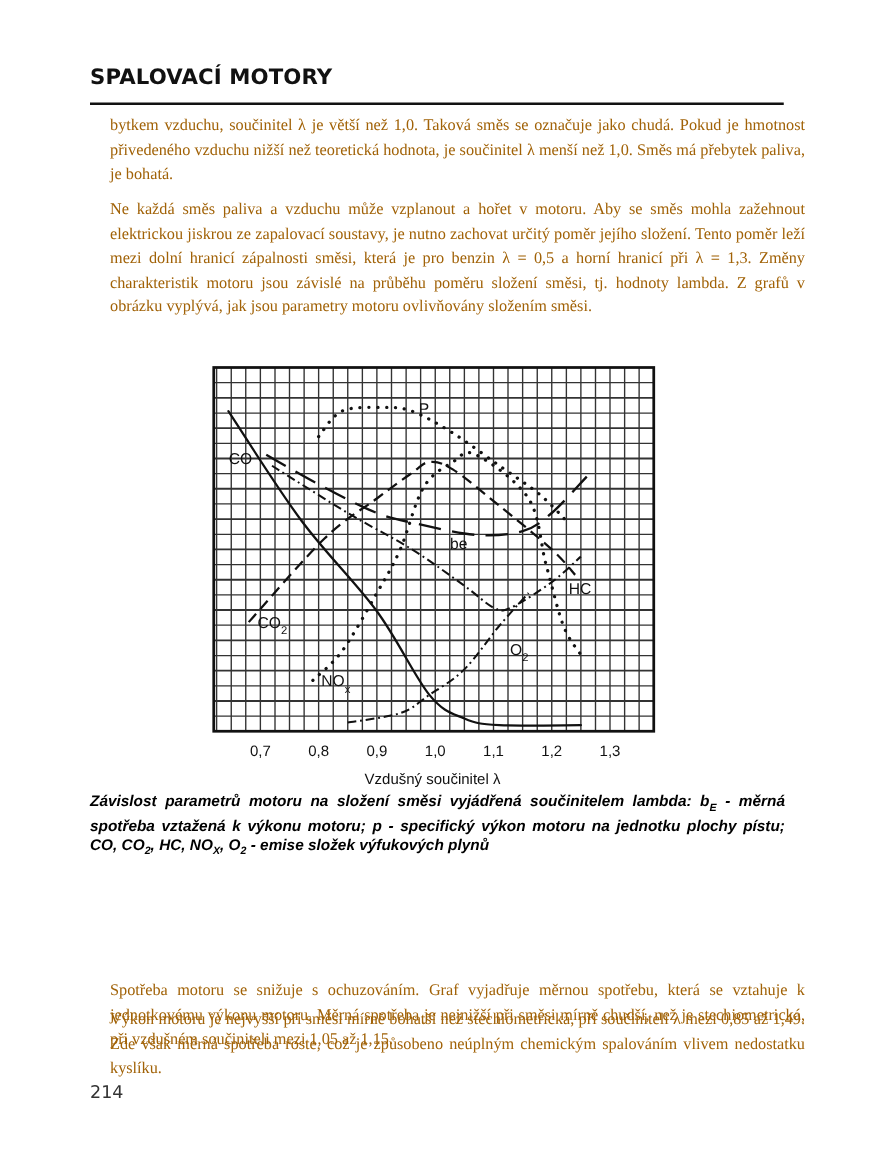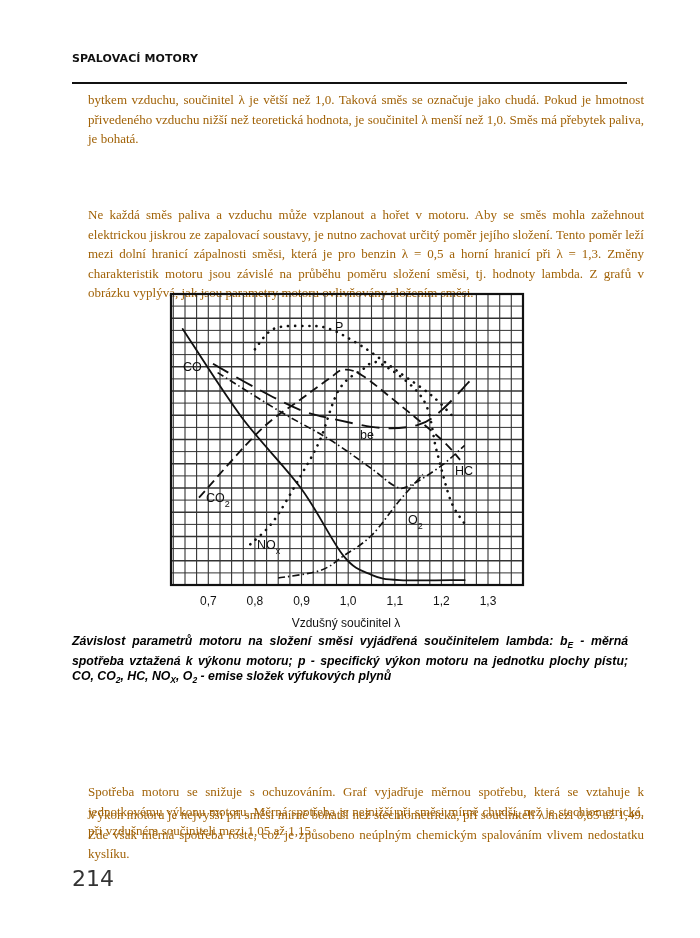--- a/index.html
+++ b/index.html
@@ -1,44 +1,44 @@
 <!DOCTYPE html>
 <html><head>
 <meta charset="utf-8">
 <style>
   html, body { margin: 0; padding: 0; background: #ffffff; }
   body { width: 700px; height: 938px; position: relative; overflow: hidden; color: #1a1a1a; }
   .header {
     position: absolute; left: 72px; top: 52px; width: 555px;
-    font-family: "DejaVu Sans", sans-serif; font-weight: bold; font-size: 11px;
+    font-family: "DejaVu Sans", sans-serif; font-weight: bold; font-size: 17px;
     letter-spacing: 0.1px; color: #111;
   }
   .header-rule {
     position: absolute; left: 72px; top: 82px; width: 555px; height: 2px; background: #111;
   }
   .para {
     position: absolute; left: 88px; width: 556px;
     font-family: "Liberation Serif", serif; font-size: 13px; line-height: 19.6px;
     text-align: justify; color: #a16207;
   }
   #p1 { top: 90px; }
-  #p2 { top: 157px; margin-top: 48px; }
+  #p2 { top: 157px; }
   #p3 { top: 742px; margin-top: 40px; }
   #p4 { top: 805px; }
   .chart-wrap { position: absolute; left: 0; top: 0; width: 700px; height: 640px; pointer-events: none; }
   .chart-wrap svg { position: absolute; left: 0; top: 0; }
   .caption {
     position: absolute; left: 72px; top: 634px; width: 556px;
     font-family: "Liberation Sans", sans-serif; font-weight: bold; font-style: italic;
     font-size: 12.3px; line-height: 15.4px; color: #000000; text-align: justify;
   }
   .caption sub { font-size: 8.5px; }
   .page-number {
     position: absolute; left: 72px; top: 866px;
-    font-family: "DejaVu Sans", sans-serif; font-size: 22px; color: #333;
+    font-family: "DejaVu Sans", sans-serif; font-size: 14px; color: #333;
   }
   .tick-label { font-family: "Liberation Sans", sans-serif; font-size: 12px; fill: #111; }
   .curve-label { font-family: "Liberation Sans", sans-serif; font-size: 12.5px; fill: #111; }
   .axis-title { font-family: "Liberation Sans", sans-serif; font-size: 12px; fill: #111; }
 </style>
 </head>
 <body>
 
 <div class="header">SPALOVACÍ MOTORY</div>
 <div class="header-rule"></div>

